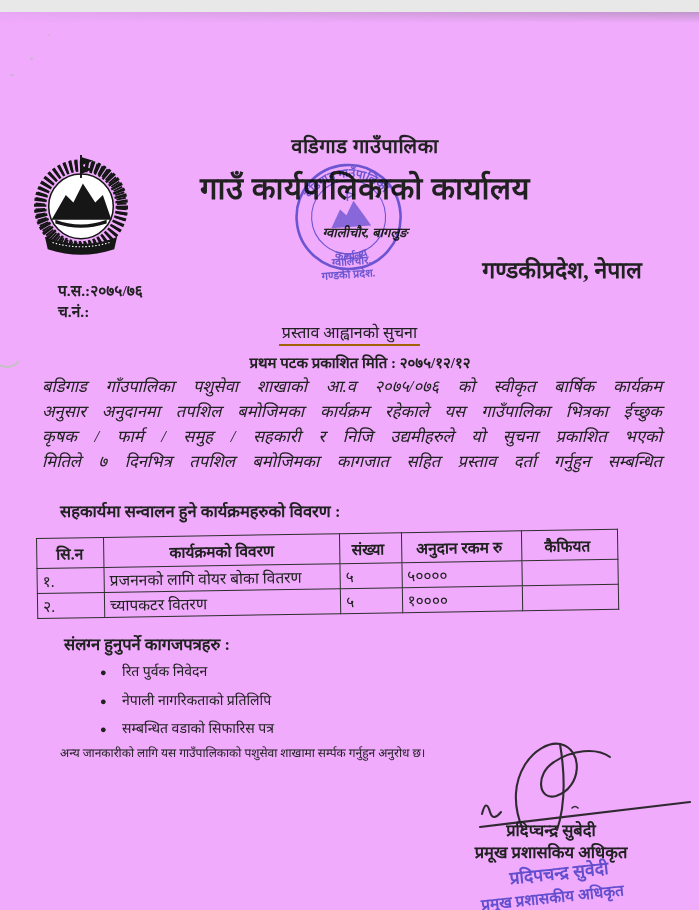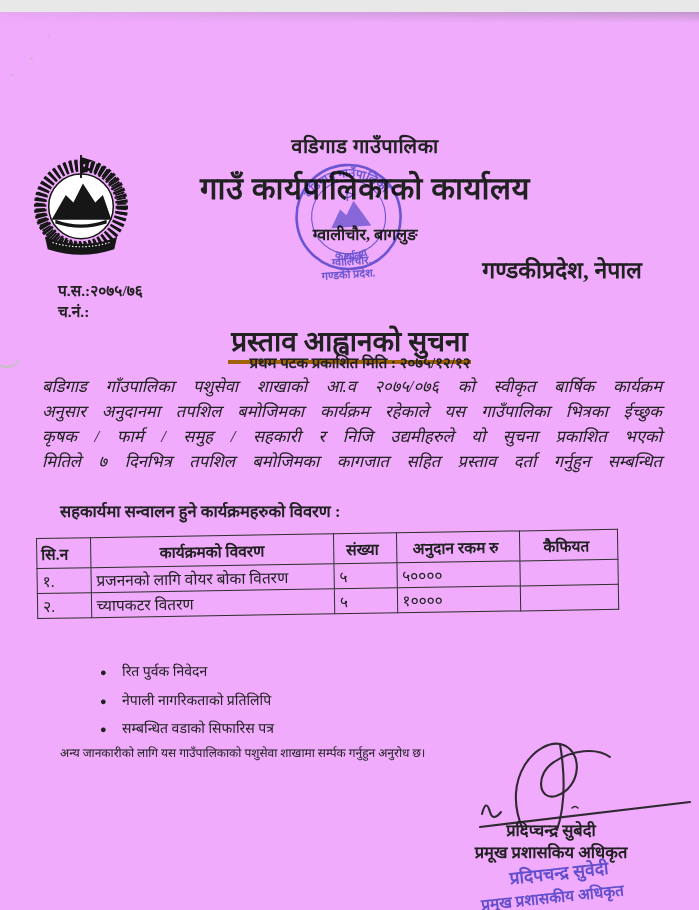--- a/index.html
+++ b/index.html
@@ -16,51 +16,51 @@
     mask-image:linear-gradient(to right,rgba(0,0,0,.15),rgba(0,0,0,1));}
   .scan-crescent{position:absolute;top:328px;left:-8px;width:26px;height:24px;border-radius:50%;
     border:2px solid transparent;border-bottom-color:#c2c2c2;transform:rotate(-12deg);}
   .speck{position:absolute;background:#b9b9b9;border-radius:50%;opacity:.6;}
 
   
   .emblem{position:absolute;left:24px;top:136px;width:114px;height:112px;}
   .hdr{position:absolute;left:150px;top:120px;width:430px;text-align:center;}
   .hdr-line1{font-size:20px;font-weight:600;letter-spacing:.5px;}
   .hdr-line2{font-size:31px;font-weight:700;margin-top:7px;letter-spacing:.5px;font-family:Liberation Serif, serif;}
-  .hdr-line3{font-size:16px;font-weight:600;margin-top:15px;}
+  .hdr-line3{font-size:13px;font-weight:600;margin-top:15px;font-style:italic;}
   .province{position:absolute;left:452px;top:241px;width:220px;text-align:center;
     font-size:23px;font-weight:700;}
   .stamp-hdr{position:absolute;left:283px;top:145px;width:132px;height:132px;
     opacity:.78;mix-blend-mode:multiply;transform:rotate(-4deg);}
 
   .ref{position:absolute;left:58px;top:268px;font-size:15.5px;font-weight:600;line-height:21px;}
 
   .title-wrap{position:absolute;left:0;top:309px;width:699px;text-align:center;}
-  .notice-title{display:inline-block;font-size:28px;font-weight:700;
-    border-bottom:4px solid #a16207;padding:0 3px 1px;}
+  .notice-title{display:inline-block;font-size:16px;font-weight:400;
+    border-bottom:2px solid #a16207;padding:0 3px 1px;}
   .pubdate{position:absolute;left:0;top:340px;width:720px;text-align:center;
     font-size:15px;font-weight:600;}
 
   .body-text{position:absolute;left:42px;top:362px;width:620px;
     font-size:16.5px;font-weight:500;line-height:25px;font-style:italic;}
   .body-text .jl{text-align:justify;text-align-last:justify;}
 
   .prog-heading{position:absolute;left:60px;top:487px;font-size:16.5px;font-weight:700;}
 
   .tbl{position:absolute;left:36px;top:526px;width:582px;border-collapse:collapse;
     transform:rotate(-0.9deg);transform-origin:left top;font-size:15.5px;}
   .tbl td,.tbl th{border:1.4px solid #2e2e2e;padding:1px 5px;vertical-align:middle;}
   .tbl th{font-weight:700;height:27px;}
   .tbl td{height:22px;font-weight:500;}
   .c-sn{width:45px;text-align:left;padding-left:8px;}
   .c-desc{width:256px;text-align:left;padding-left:10px;}
   .c-qty{width:55px;text-align:left;padding-left:12px;}
   .c-amt{width:123px;text-align:left;padding-left:10px;}
   .c-rem{width:93px;}
-  .tbl th.c-sn{text-align:left;padding-left:4px;}
+  .tbl th.c-sn{text-align:left;padding-left:19px;}
   .tbl th.c-desc{text-align:center;}
   .tbl th.c-qty,.tbl th.c-amt,.tbl th.c-rem{text-align:center;padding-left:0;}
 
   .attach-heading{position:absolute;left:64px;top:620px;font-size:16.5px;font-weight:700;}
   .attach-list{position:absolute;left:100px;top:646px;font-size:14px;font-weight:500;}
   .attach-item{position:relative;padding-left:22px;line-height:28.5px;}
   .attach-item::before{content:"●";position:absolute;left:0;top:0;font-size:11px;line-height:28.5px;}
 
   .closing{position:absolute;left:60px;top:732px;width:620px;font-size:12px;font-weight:500;}
 
@@ -160,20 +160,21 @@
     <tr>
       <td class="c-sn">२.</td>
       <td class="c-desc">च्यापकटर वितरण</td>
       <td class="c-qty">५</td>
       <td class="c-amt">१००००</td>
       <td class="c-rem"></td>
     </tr>
   </tbody>
     </table>
 
+  <div class="attach-heading">संलग्न हुनुपर्ने कागजपत्रहरु :</div>
   <div class="attach-list">
     <div class="attach-item">रित पुर्वक निवेदन</div>
     <div class="attach-item">नेपाली नागरिकताको प्रतिलिपि</div>
     <div class="attach-item">सम्बन्धित वडाको सिफारिस पत्र</div>
   </div>
 
   <div class="closing">अन्य जानकारीको लागि यस गाउँपालिकाको पशुसेवा शाखामा सर्म्पक गर्नुहुन अनुरोध छ।</div>
 
   <svg class="sig-scribble" viewBox="0 0 226 104">
     <g fill="none" stroke="#1c1c1c" stroke-width="2.1" stroke-linecap="round" opacity=".9">

